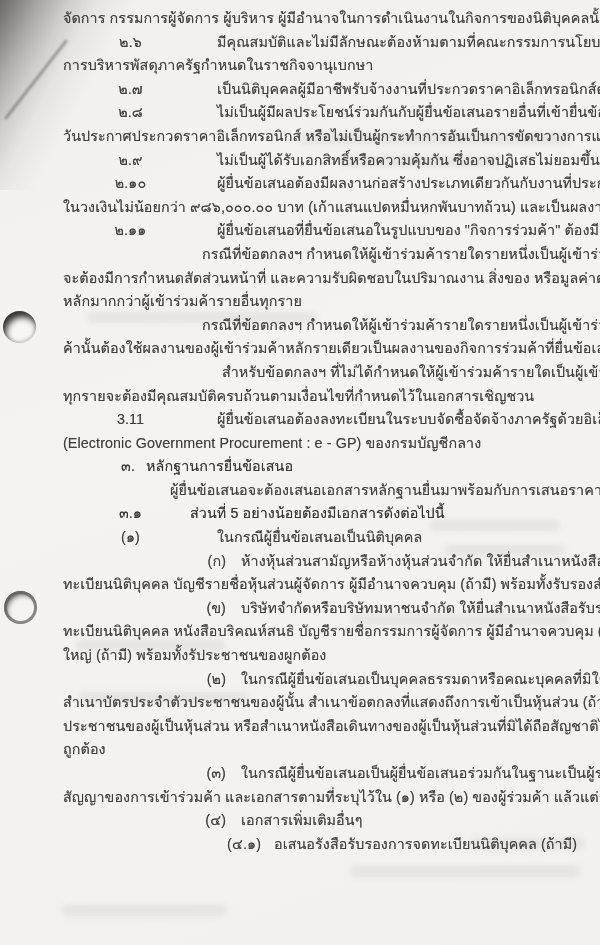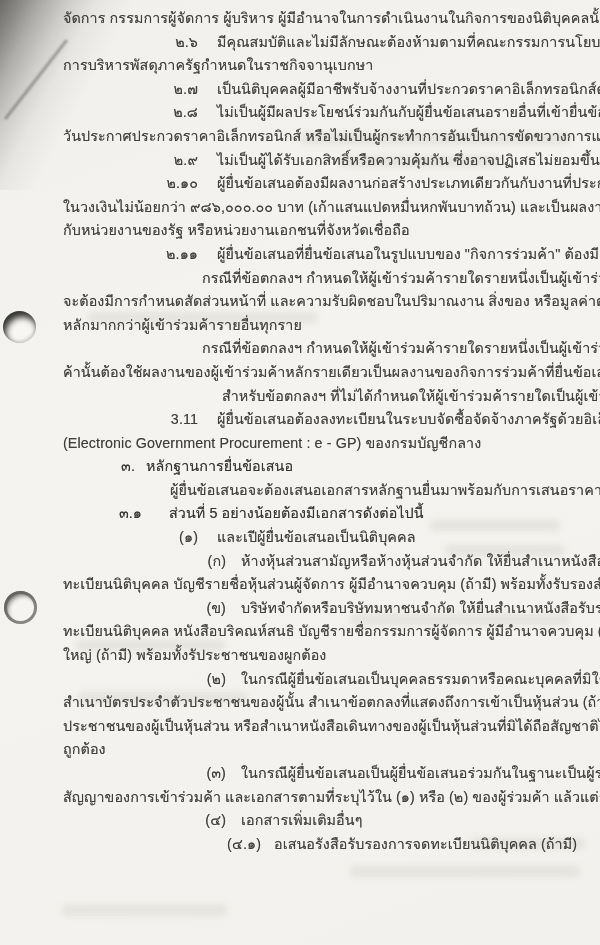--- a/index.html
+++ b/index.html
@@ -55,25 +55,25 @@
     white-space:nowrap;
     letter-spacing:0.1px;
     text-shadow:0 0 0.5px rgba(64,63,60,0.55);
   }
   .line.bold{font-weight:normal;color:#343330;}
   .line .n{display:inline-block;text-align:right;}
   .flush{padding-left:0;}
   .para{padding-left:107px;}
   .conta{padding-left:139px;}
   .contb{padding-left:159px;}
-  .n2 .n{width:135px;margin-right:19px;}
+  .n2 .n{width:135px;margin-right:19px;text-align:center;}
   .n3 .n{width:163px;margin-right:15px;}
   .n4 .n{width:198px;margin-right:13px;}
   .hsec .n{width:72px;margin-right:11px;}
-  .hsub .n{width:79px;margin-right:27px;}
+  .hsub .n{width:79px;margin-right:48px;}
 </style>
 </head>
 <body>
 
 <div class="page">
   <div class="corner-shadow"></div>
   <div class="corner-line"></div>
   <div class="punch punch-1"></div>
   <div class="punch punch-2"></div>
   <div id="smudges">
@@ -92,34 +92,34 @@
   <div class="content" id="lines">
       <div class="line flush"><span>จัดการ กรรมการผู้จัดการ ผู้บริหาร ผู้มีอำนาจในการดำเนินงานในกิจการของนิติบุคคลนั้นด้วย</span></div>
       <div class="line n2"><span class="n">๒.๖</span><span>มีคุณสมบัติและไม่มีลักษณะต้องห้ามตามที่คณะกรรมการนโยบายการจัดซื้อจัดจ้างและ</span></div>
       <div class="line flush"><span>การบริหารพัสดุภาครัฐกำหนดในราชกิจจานุเบกษา</span></div>
       <div class="line n2"><span class="n">๒.๗</span><span>เป็นนิติบุคคลผู้มีอาชีพรับจ้างงานที่ประกวดราคาอิเล็กทรอนิกส์ดังกล่าว</span></div>
       <div class="line n2"><span class="n">๒.๘</span><span>ไม่เป็นผู้มีผลประโยชน์ร่วมกันกับผู้ยื่นข้อเสนอรายอื่นที่เข้ายื่นข้อเสนอให้แก่ จังหวัด ณ</span></div>
       <div class="line flush"><span>วันประกาศประกวดราคาอิเล็กทรอนิกส์ หรือไม่เป็นผู้กระทำการอันเป็นการขัดขวางการแข่งขันอย่างเป็นธรรม ในการ</span></div>
       <div class="line n2"><span class="n">๒.๙</span><span>ไม่เป็นผู้ได้รับเอกสิทธิ์หรือความคุ้มกัน ซึ่งอาจปฏิเสธไม่ยอมขึ้นศาลไทย เว้นแต่รัฐบาล</span></div>
       <div class="line n2"><span class="n">๒.๑๐</span><span>ผู้ยื่นข้อเสนอต้องมีผลงานก่อสร้างประเภทเดียวกันกับงานที่ประกวดราคาจ้างก่อสร้าง</span></div>
       <div class="line flush"><span>ในวงเงินไม่น้อยกว่า ๙๘๖,๐๐๐.๐๐ บาท (เก้าแสนแปดหมื่นหกพันบาทถ้วน) และเป็นผลงานที่เป็นคู่สัญญาโดยตรง</span></div>
-      <div class="line flush"><span>กับหน่วยงานของรัฐ หรือหน่วยงานเอกชนที่จังหวัดเชื่อถือ</span></div>
       <div class="line n2"><span class="n">๒.๑๑</span><span>ผู้ยื่นข้อเสนอที่ยื่นข้อเสนอในรูปแบบของ "กิจการร่วมค้า" ต้องมีคุณสมบัติ ดังนี้</span></div>
       <div class="line conta"><span>กรณีที่ข้อตกลงฯ กำหนดให้ผู้เข้าร่วมค้ารายใดรายหนึ่งเป็นผู้เข้าร่วมค้าหลัก ข้อตกลงฯ</span></div>
       <div class="line flush"><span>จะต้องมีการกำหนดสัดส่วนหน้าที่ และความรับผิดชอบในปริมาณงาน สิ่งของ หรือมูลค่าตามสัญญาของผู้เข้าร่วมค้า</span></div>
       <div class="line flush"><span>หลักมากกว่าผู้เข้าร่วมค้ารายอื่นทุกราย</span></div>
       <div class="line conta"><span>กรณีที่ข้อตกลงฯ กำหนดให้ผู้เข้าร่วมค้ารายใดรายหนึ่งเป็นผู้เข้าร่วมค้าหลัก กิจการร่วม</span></div>
       <div class="line flush"><span>ค้านั้นต้องใช้ผลงานของผู้เข้าร่วมค้าหลักรายเดียวเป็นผลงานของกิจการร่วมค้าที่ยื่นข้อเสนอ</span></div>
       <div class="line contb"><span>สำหรับข้อตกลงฯ ที่ไม่ได้กำหนดให้ผู้เข้าร่วมค้ารายใดเป็นผู้เข้าร่วมค้าหลัก ผู้เข้าร่วมค้า</span></div>
+      <div class="line flush"><span>ทุกรายจะต้องมีคุณสมบัติครบถ้วนตามเงื่อนไขที่กำหนดไว้ในเอกสารเชิญชวน</span></div>
       <div class="line n2"><span class="n">3.11</span><span>ผู้ยื่นข้อเสนอต้องลงทะเบียนในระบบจัดซื้อจัดจ้างภาครัฐด้วยอิเล็กทรอนิกส์</span></div>
       <div class="line flush"><span>(Electronic Government Procurement : e - GP) ของกรมบัญชีกลาง</span></div>
       <div class="line hsec bold"><span class="n">๓.</span><span>หลักฐานการยื่นข้อเสนอ</span></div>
       <div class="line para"><span>ผู้ยื่นข้อเสนอจะต้องเสนอเอกสารหลักฐานยื่นมาพร้อมกับการเสนอราคาทางระบบจัดซื้อจัดจ้าง</span></div>
       <div class="line hsub bold"><span class="n">๓.๑</span><span>ส่วนที่ 5 อย่างน้อยต้องมีเอกสารดังต่อไปนี้</span></div>
-      <div class="line n2"><span class="n">(๑)</span><span>และเปีผู้ยื่นข้อเสนอเป็นนิติบุคคล</span></div>
+      <div class="line n2"><span class="n">(๑)</span><span>ในกรณีผู้ยื่นข้อเสนอเป็นนิติบุคคล</span></div>
       <div class="line n3"><span class="n">(ก)</span><span>ห้างหุ้นส่วนสามัญหรือห้างหุ้นส่วนจำกัด ให้ยื่นสำเนาหนังสือรับรองการจด</span></div>
       <div class="line flush"><span>ทะเบียนนิติบุคคล บัญชีรายชื่อหุ้นส่วนผู้จัดการ ผู้มีอำนาจควบคุม (ถ้ามี) พร้อมทั้งรับรองสำเนาถูกต้อง</span></div>
       <div class="line n3"><span class="n">(ข)</span><span>บริษัทจำกัดหรือบริษัทมหาชนจำกัด ให้ยื่นสำเนาหนังสือรับรองการจด</span></div>
       <div class="line flush"><span>ทะเบียนนิติบุคคล หนังสือบริคณห์สนธิ บัญชีรายชื่อกรรมการผู้จัดการ ผู้มีอำนาจควบคุม (ถ้ามี) และบัญชีผู้ถือหุ้นราย</span></div>
       <div class="line flush"><span>ใหญ่ (ถ้ามี) พร้อมทั้งรัประชาชนของผูกต้อง</span></div>
       <div class="line n3"><span class="n">(๒)</span><span>ในกรณีผู้ยื่นข้อเสนอเป็นบุคคลธรรมดาหรือคณะบุคคลที่มิใช่นิติบุคคล ให้ยื่น</span></div>
       <div class="line flush"><span>สำเนาบัตรประจำตัวประชาชนของผู้นั้น สำเนาข้อตกลงที่แสดงถึงการเข้าเป็นหุ้นส่วน (ถ้ามี) สำเนาบัตรประจำตัว</span></div>
       <div class="line flush"><span>ประชาชนของผู้เป็นหุ้นส่วน หรือสำเนาหนังสือเดินทางของผู้เป็นหุ้นส่วนที่มิได้ถือสัญชาติไทย พร้อมทั้งรับรองสำเนา</span></div>
       <div class="line flush"><span>ถูกต้อง</span></div>
       <div class="line n3"><span class="n">(๓)</span><span>ในกรณีผู้ยื่นข้อเสนอเป็นผู้ยื่นข้อเสนอร่วมกันในฐานะเป็นผู้ร่วมค้า ให้ยื่นสำเนา</span></div>

